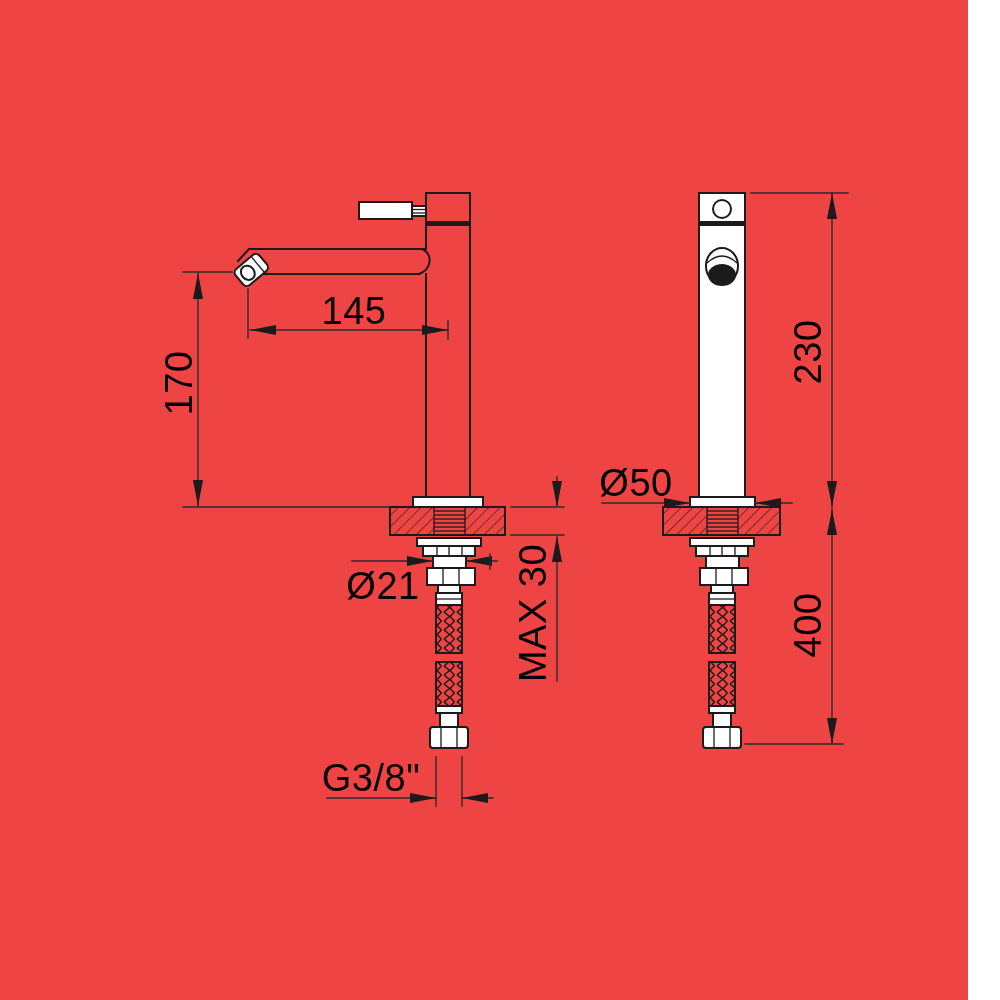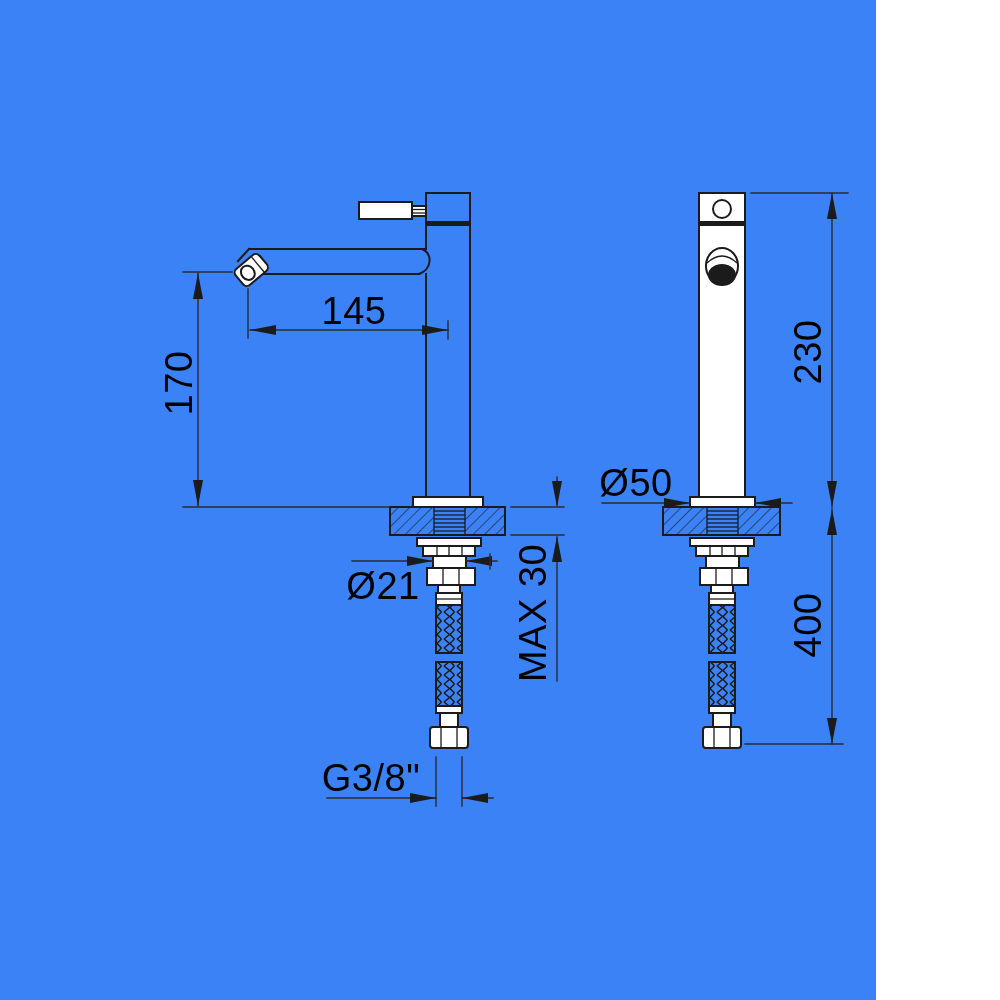--- a/index.html
+++ b/index.html
@@ -1,16 +1,16 @@
 <!DOCTYPE html>
 <html><head>
 <meta charset="utf-8">
 <style>
   html,body{margin:0;padding:0;background:#ffffff;}
-  .canvas{width:876px;height:1000px;background:#3b82f6;position:relative;overflow:hidden;}
+  .canvas{width:968px;height:1000px;background:#ef4444;position:relative;overflow:hidden;}
   svg{display:block;}
   .ol{stroke:#1b1b1b;stroke-width:2;fill:none;stroke-linecap:square;}
   .olw{stroke:#1b1b1b;stroke-width:2;fill:#ffffff;}
   .thin{stroke:#1b1b1b;stroke-width:1.3;fill:none;}
   .dim{stroke:#2b2b2b;stroke-width:1.4;fill:none;stroke-linecap:square;}
   .ah{fill:#1b1b1b;stroke:none;}
   .dark{fill:#1b1b1b;stroke:none;}
   text{font-family:"Liberation Sans","DejaVu Sans",sans-serif;}
   .dimtext{font-size:38px;fill:#000;letter-spacing:0.5px;}
 </style>

